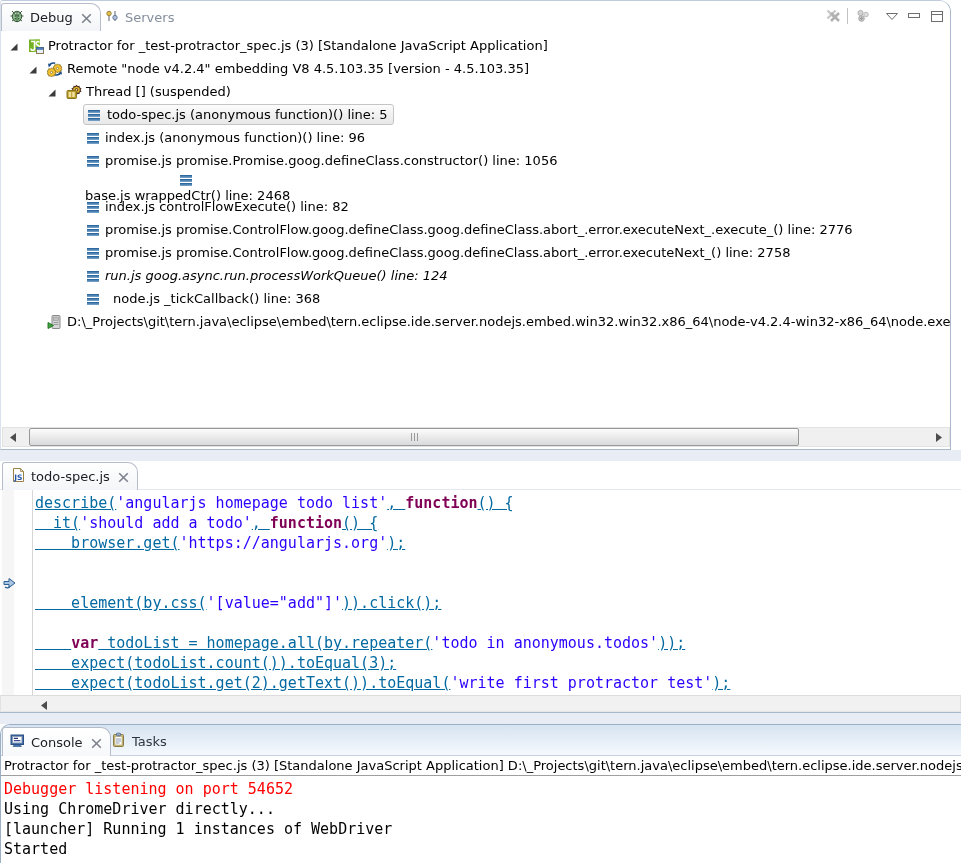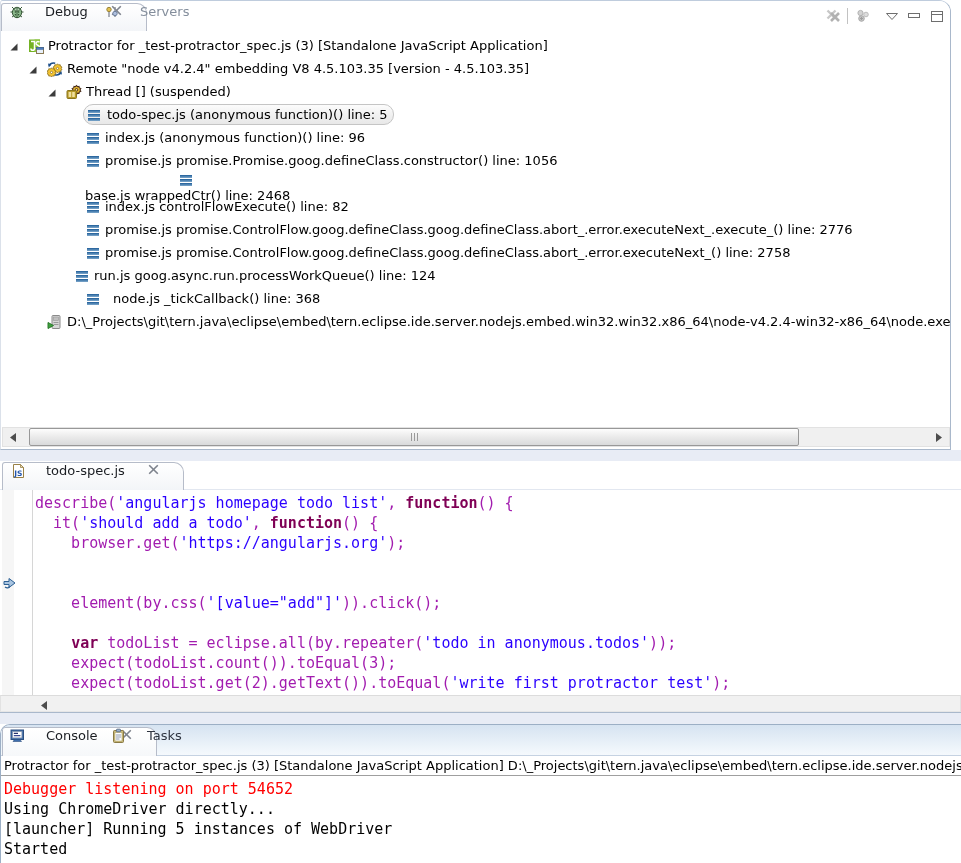--- a/index.html
+++ b/index.html
@@ -14,21 +14,21 @@
   .sash { left:0; width:961px; background:#e8ecf5; }
   #sash-1 { top:450px; height:11px; }
   #sash-2 { top:713px; height:11px; }
   #editor-part { left:0; top:461px; width:961px; height:252px; background:#fff; border-bottom:1px solid #a9b8cb; overflow:hidden; }
   #console-part { left:0; top:724px; width:975px; height:139px; background:#fff;
     border:1px solid #9cafc5; border-right:none; border-bottom:none; border-radius:10px 0 0 0; overflow:hidden; }
 
   
   .tabbar { position:relative; width:100%; }
   #debug-tabbar { height:30px; background:#fff; }
-  .tab { position:absolute; display:flex; align-items:flex-start; gap:20px; padding:0 24px 0 7px; }
+  .tab { position:absolute; display:flex; align-items:center; gap:5px; padding:0 8px 0 7px; }
   .tab-active { background:linear-gradient(#ffffff,#f3f5f8); border:1px solid #b6bcc9; border-bottom:none; border-radius:3px 10px 0 0; }
   .tab-label { white-space:nowrap; color:#1a1d22; }
   .tab-inactive .tab-label { color:#848e9c; }
   .close-x { width:11px; height:11px; margin-left:3px; }
   #tab-debug { left:0; top:2px; height:28px; }
   #tab-servers { left:96px; top:3px; height:26px; }
 
   #editor-tabbar { height:29px; background:#fff; border-bottom:1px solid #e2e7f0; }
   #tab-todospec { left:2px; top:1px; height:28px; }
 
@@ -41,21 +41,21 @@
   .vtool { position:absolute; top:6px; display:flex; align-items:center; }
   .tool-btn { width:20px; height:18px; display:flex; align-items:center; justify-content:center; }
   .tool-sep { width:1px; height:16px; background:#c2c2c2; margin:0 4px; }
 
   
   #debug-tree { position:absolute; left:1px; top:31px; width:948px; height:395px; overflow:hidden; }
   .tree-row { position:absolute; left:0; width:100%; height:23px; }
   .tree-arrow { position:absolute; top:6px; width:10px; height:10px; }
   .row-inner { position:absolute; top:0; height:23px; display:inline-flex; align-items:center; white-space:nowrap; }
   .row-inner .ticon { width:16px; height:16px; flex:0 0 16px; margin-right:4px; }
-  .row-sel { top:1px; height:21px; border:1px solid #c5c5c5; border-radius:10px;
+  .row-sel { top:1px; height:21px; border:1px solid #c5c5c5; border-radius:3px;
      background:linear-gradient(#fcfcfc,#f2f2f2 45%,#e8e8e8); padding:0 5px 0 2px; }
   .row-sel .ticon { margin-right:5px; }
   .tree-label { color:#000; }
 
   
   .hscroll { position:absolute; background:#f0f0f0; border:1px solid #e2e2e2; }
   #debug-hscroll { left:1px; top:426px; width:948px; height:20px; }
   .sb-arrow { position:absolute; top:0; width:20px; height:18px; display:flex; align-items:center; justify-content:center; }
   .sb-thumb { position:absolute; top:0; height:18px; border:1px solid #989898; border-radius:2px;
      background:linear-gradient(#fdfdfd,#ececec 45%,#d9dadb); display:flex; align-items:center; justify-content:center; gap:2px; }
@@ -64,21 +64,21 @@
 
   
   #editor-body { position:absolute; left:0; top:29px; width:961px; height:206px; background:#fff; overflow:hidden; }
   #annot-ruler { position:absolute; left:2px; top:0; width:12px; height:223px; background:#f6f6f6; }
   #fold-line { position:absolute; left:32px; top:0; width:1px; height:223px; background:#d6d6d6; }
   #code-area { position:absolute; left:34px; top:0; right:0; height:206px; }
   .code-line { position:absolute; left:0; right:0; height:20px; display:flex; align-items:center; }
   .code-text { font-family:"DejaVu Sans Mono","Liberation Mono",monospace; font-size:15px; line-height:20px; white-space:pre; padding:0 1px; }
   .cl-highlight .code-text { background:#c6dbae; }
   .cl-rest { flex:1; height:20px; background:#e8f2fe; }
-  .tk-p { color:#a21caf; }
+  .tk-p { color:#0369a1;text-decoration:underline; }
   .tk-s { color:#2a00ff; }
   .tk-k { color:#7f0055; font-weight:bold; }
   #instr-ptr { position:absolute; left:1px; top:87px; width:13px; height:12px; }
 
   
   #console-title { position:absolute; left:0; top:31px; width:975px; height:20px; background:#fff;
      border-bottom:1px solid #9f9f9f; display:flex; align-items:center; overflow:hidden; }
   #console-title span { white-space:nowrap; padding-left:3px; color:#000; }
   #console-output { position:absolute; left:0; top:52px; width:975px; height:87px; background:#fff; overflow:hidden; }
   .con-line { position:absolute; left:3px; height:20px; font-family:"DejaVu Sans Mono","Liberation Mono",monospace;
@@ -324,21 +324,21 @@
                 </linearGradient>
               </defs>
    <rect x="2" y="3" width="12" height="3" fill="url(#sfg)"></rect>
    <rect x="2" y="7" width="12" height="3" fill="url(#sfg)"></rect>
    <rect x="2" y="11" width="12" height="3" fill="url(#sfg)"></rect>
  </svg></span>
           <span class="tree-label">promise.js promise.ControlFlow.goog.defineClass.goog.defineClass.abort_.error.executeNext_() line: 2758</span>
         </span>
       </div>
       <div class="tree-row" style="top: 232px;">
-        <span class="row-inner" style="left: 72px;">
+        <span class="row-inner" style="left: 83px; font-style: italic;">
           <span class="ticon"><svg width="16" height="16" viewBox="0 0 16 16">
    <defs>
                 <linearGradient id="sfg" x1="0" y1="0" x2="0" y2="1">
      <stop offset="0" stop-color="#1d5c98"></stop>
                   <stop offset="1" stop-color="#7fa9cc"></stop>
                 </linearGradient>
               </defs>
    <rect x="2" y="3" width="12" height="3" fill="url(#sfg)"></rect>
    <rect x="2" y="7" width="12" height="3" fill="url(#sfg)"></rect>
    <rect x="2" y="11" width="12" height="3" fill="url(#sfg)"></rect>
@@ -439,21 +439,21 @@
         <div class="code-line" style="top: 63px;">
           <span class="code-text"></span>
         </div>
         <div class="code-line" style="top: 103px;">
           <span class="code-text"><span class="tk-p">    element(by.css(</span><span class="tk-s">'[value="add"]'</span><span class="tk-p">)).click();</span></span>
         </div>
         <div class="code-line" style="top: 123px;">
           <span class="code-text"></span>
         </div>
         <div class="code-line" style="top: 143px;">
-          <span class="code-text"><span class="tk-p">    </span><span class="tk-k">var</span><span class="tk-p"> todoList = eclipse.all(by.repeater(</span><span class="tk-s">'todo in anonymous.todos'</span><span class="tk-p">));</span></span>
+          <span class="code-text"><span class="tk-p">    </span><span class="tk-k">var</span><span class="tk-p"> todoList = homepage.all(by.repeater(</span><span class="tk-s">'todo in anonymous.todos'</span><span class="tk-p">));</span></span>
         </div>
         <div class="code-line" style="top: 163px;">
           <span class="code-text"><span class="tk-p">    expect(todoList.count()).toEqual(3);</span></span>
         </div>
         <div class="code-line" style="top: 183px;">
           <span class="code-text"><span class="tk-p">    expect(todoList.get(2).getText()).toEqual(</span><span class="tk-s">'write first protractor test'</span><span class="tk-p">);</span></span>
         </div>
       </div>
   </div>
 
@@ -500,16 +500,16 @@
       </span>
       <span class="tab-label">Tasks</span>
     </div>
   </div>
   <div id="console-title">
     <span>Protractor for _test-protractor_spec.js (3) [Standalone JavaScript Application] D:\_Projects\git\tern.java\eclipse\embed\tern.eclipse.ide.server.nodejs.embed.win32.win32.x86_64\node-v4.2.4-win32-x86_64\node.exe</span>
   </div>
   <div id="console-output">
       <div class="con-line con-stderr" style="top: 2px;">Debugger listening on port 54652</div>
       <div class="con-line" style="top: 22px;">Using ChromeDriver directly...</div>
-      <div class="con-line" style="top: 42px;">[launcher] Running 5 instances of WebDriver</div>
+      <div class="con-line" style="top: 42px;">[launcher] Running 1 instances of WebDriver</div>
       <div class="con-line" style="top: 62px;">Started</div>
     </div>
 </div>
 
 </body></html>

